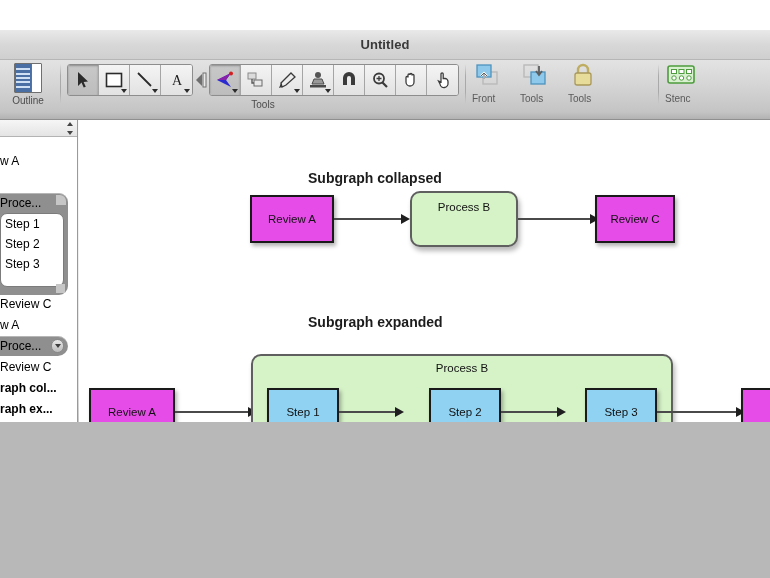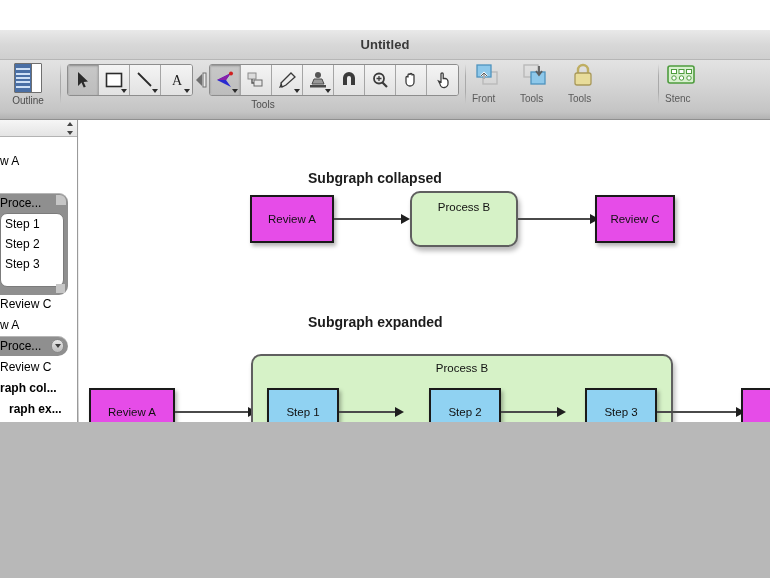--- a/index.html
+++ b/index.html
@@ -624,21 +624,21 @@
       </div>
 
       <div class="ol-row" style="position:absolute;top:220px;left:0;">
         <span class="txt">Review C</span>
       </div>
 
       <div class="ol-row bold" style="position:absolute;top:241px;left:0;">
         <span class="txt">raph col...</span>
       </div>
 
-      <div class="ol-row bold" style="position:absolute;top:262px;left:0;margin-left:9px;">
+      <div class="ol-row bold" style="position:absolute;top:262px;left:0;">
         <span class="txt">raph ex...</span>
       </div>
     </div>
   </div>
 
   <div class="canvas">
 
     <div class="section-title" style="left:229px; top:50px;">Subgraph collapsed</div>
 
     <div class="node magenta" style="left:171px; top:75px; width:84px; height:48px;">

